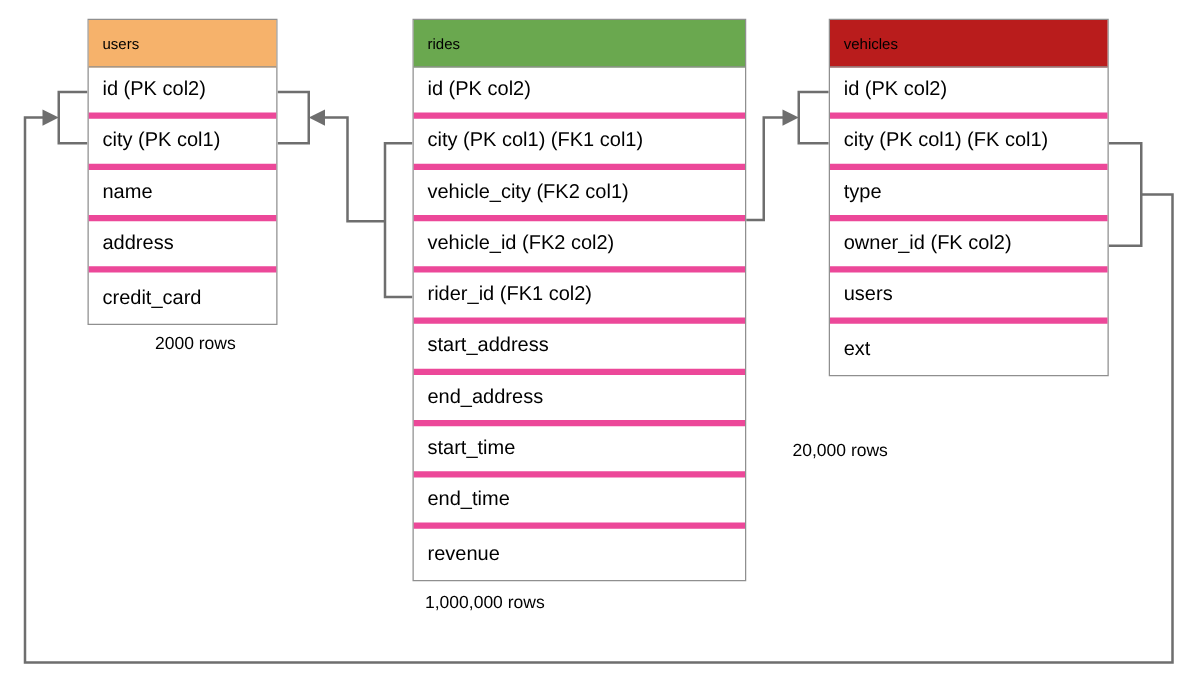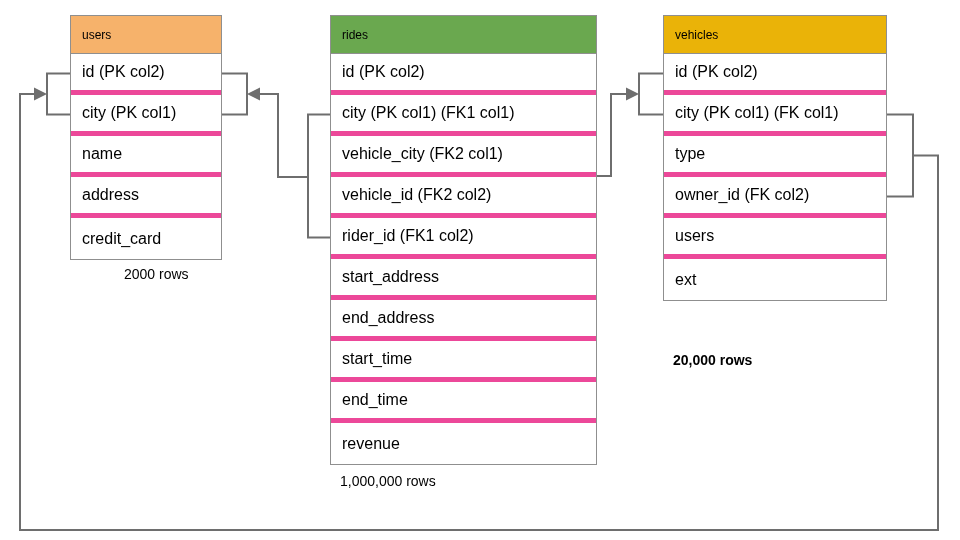--- a/index.html
+++ b/index.html
@@ -12,21 +12,21 @@
          border-bottom:1px solid #8f8f8f;box-sizing:border-box;font-size:12px;}
   .trow{height:41px;display:flex;align-items:center;padding:0 11px;
         box-sizing:border-box;font-size:16px;border-bottom:5px solid #ec4899;}
   .trow:last-child{border-bottom:none;}
   .rowcount{position:absolute;font-size:14px;color:#000;white-space:nowrap;}
   #t-users{left:70px;top:15px;width:152px;}
   #t-rides{left:330px;top:15px;width:267px;}
   #t-vehicles{left:663px;top:15px;width:224px;}
   #rc-users{left:80px;top:266px;margin-left:44px;}
   #rc-rides{left:340px;top:473px;}
-  #rc-vehicles{left:673px;top:352px;font-weight:bold;}
+  #rc-vehicles{left:634px;top:352px;}
 </style>
 </head>
 <body>
 
 <div class="canvas">
 
   <svg class="connectors" viewBox="0 0 960 540" xmlns="http://www.w3.org/2000/svg">
 
     <g stroke="#6e6e6e" stroke-width="2" fill="none">
       <polyline class="conn" points="330,114.5 308,114.5 308,237.5 330,237.5" stroke="#6e6e6e"></polyline>
@@ -77,21 +77,21 @@
         <div class="trow">start_address</div>
         <div class="trow">end_address</div>
         <div class="trow">start_time</div>
         <div class="trow">end_time</div>
         <div class="trow">revenue</div>
       </div>
   </div>
   <div class="rowcount" id="rc-rides">1,000,000 rows</div>
 
   <div class="dbtable" id="t-vehicles">
-    <div class="thead" style="background: #eab308;">
+    <div class="thead" style="background: #b91c1c;">
       <span>vehicles</span>
     </div>
     <div>
         <div class="trow">id (PK col2)</div>
         <div class="trow">city (PK col1) (FK col1)</div>
         <div class="trow">type</div>
         <div class="trow">owner_id (FK col2)</div>
         <div class="trow">users</div>
         <div class="trow">ext</div>
       </div>

